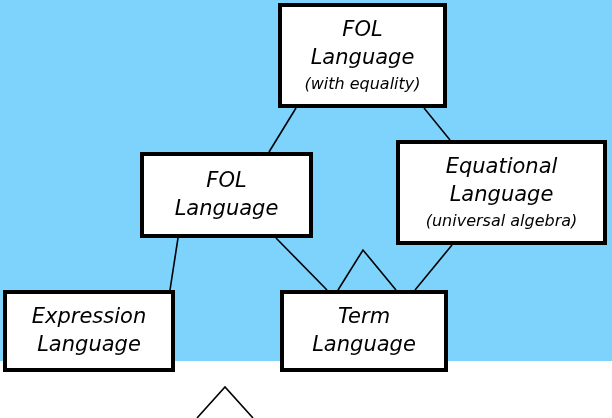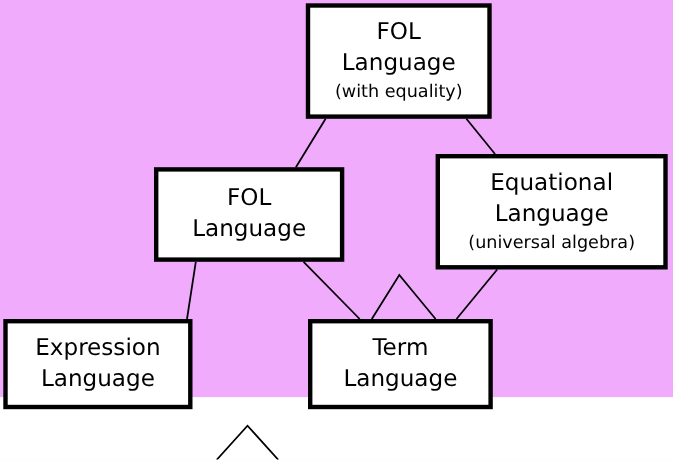--- a/index.html
+++ b/index.html
@@ -11,21 +11,22 @@
   body {
     width: 612px;
     height: 418px;
     overflow: hidden;
     font-family: "DejaVu Sans", sans-serif;
   }
   #diagram-root {
     position: relative;
     width: 612px;
     height: 361px;
-    background: #f0abfc;
+    background: #7dd3fc;
+    font-style: italic;
   }
   svg#diagram-svg {
     position: absolute;
     top: 0;
     left: 0;
     width: 612px;
     height: 418px;
   }
   .node-box {
     fill: #ffffff;

